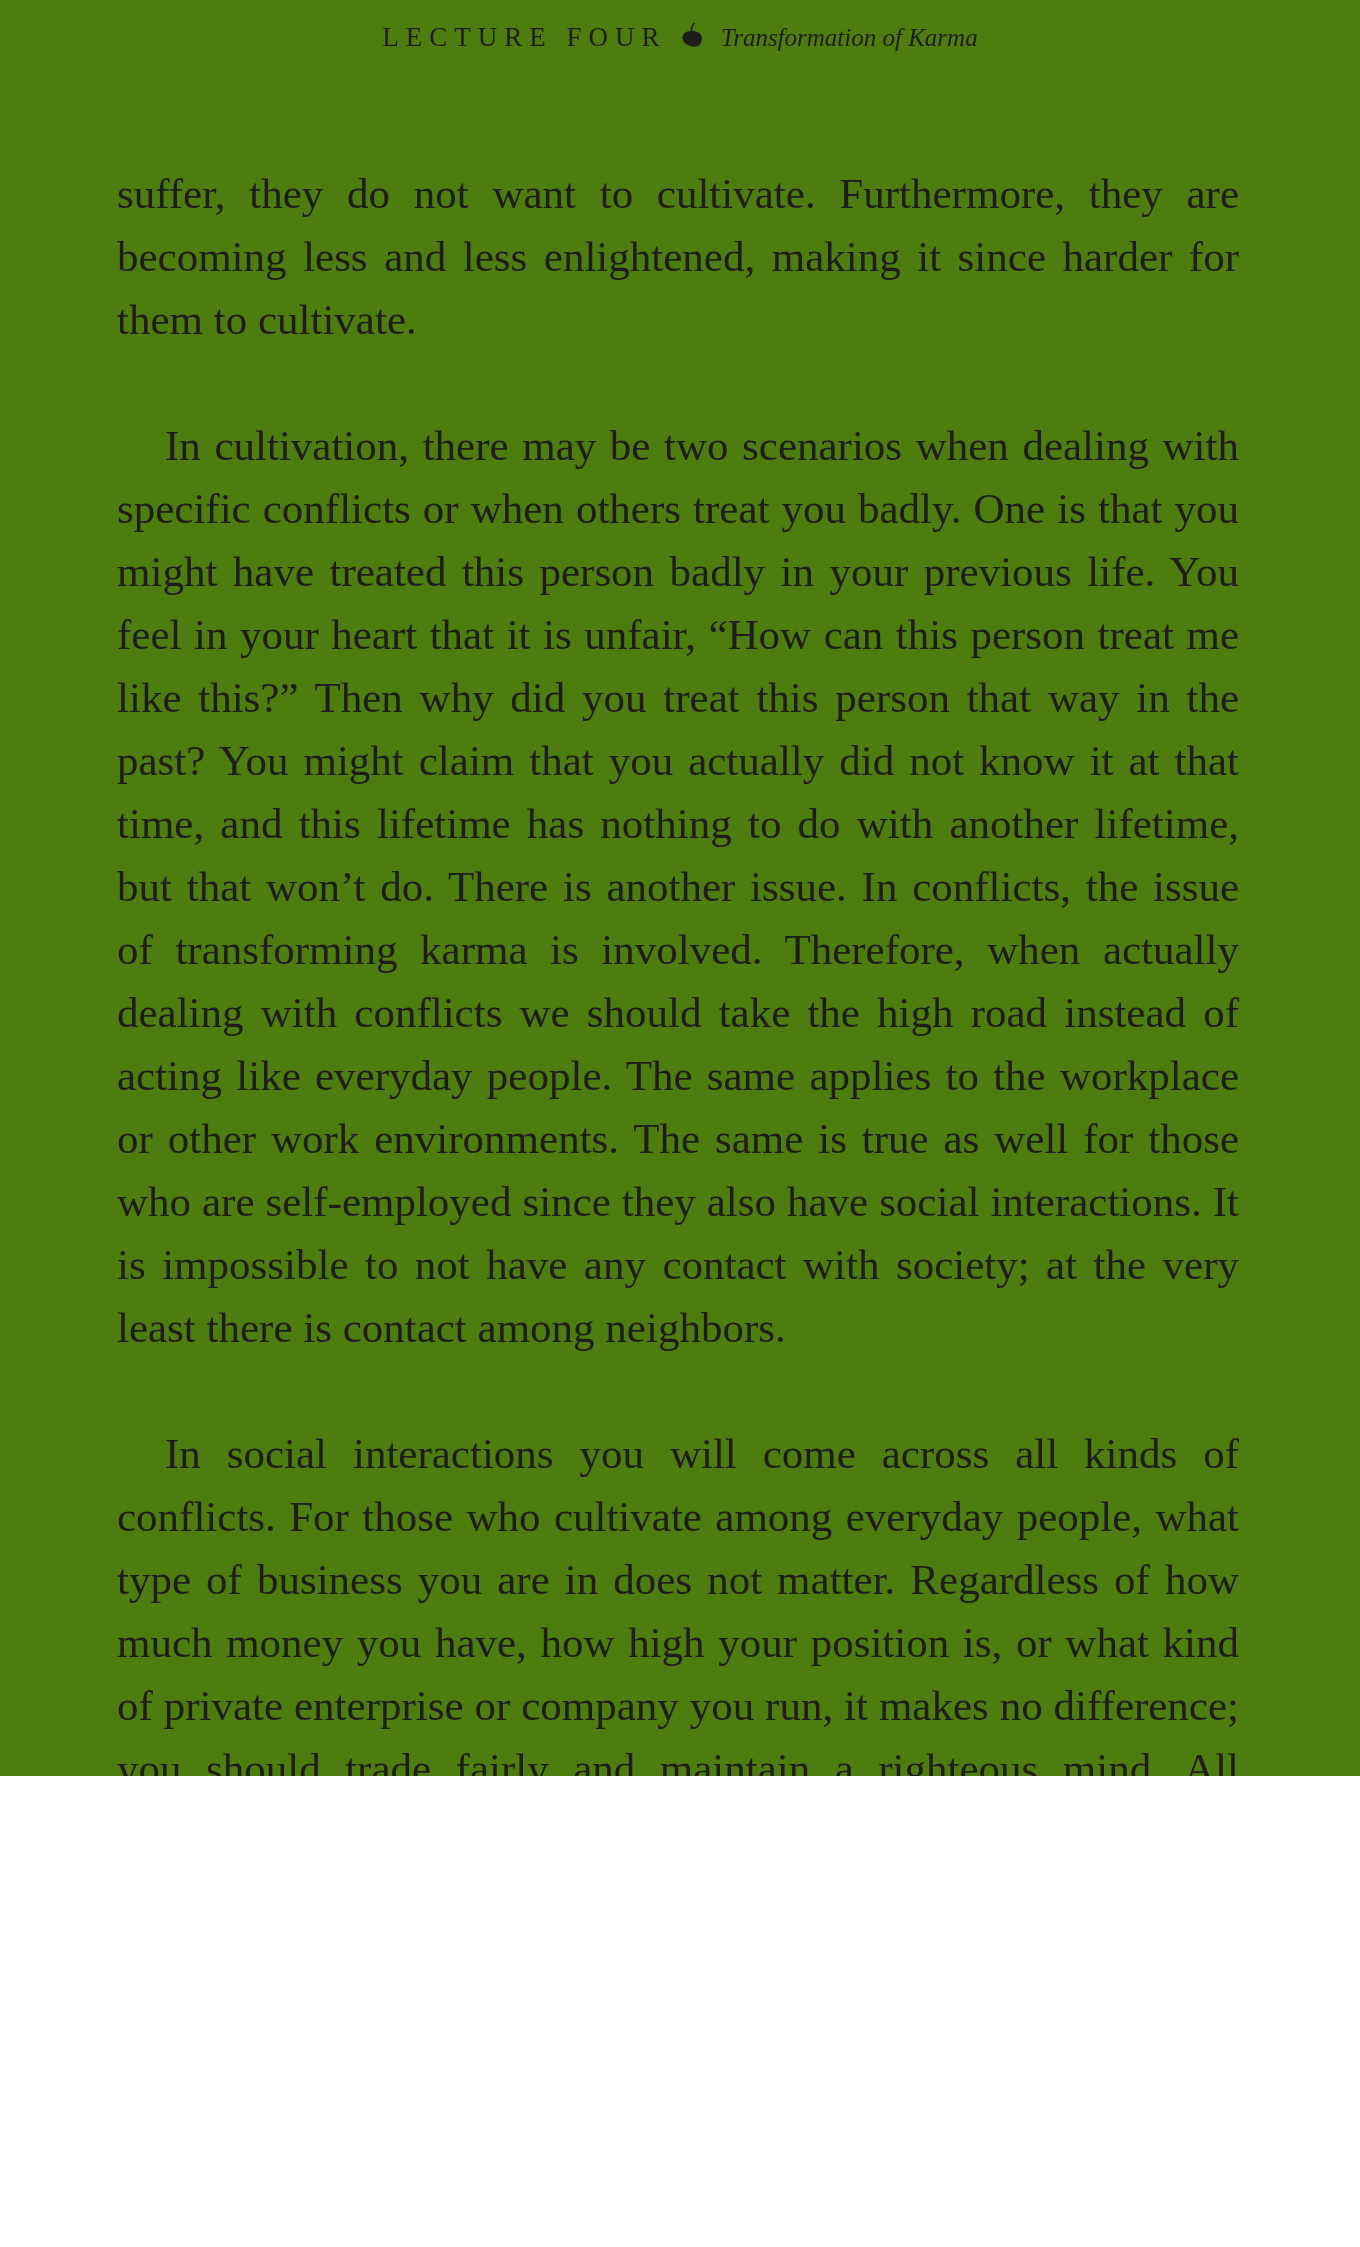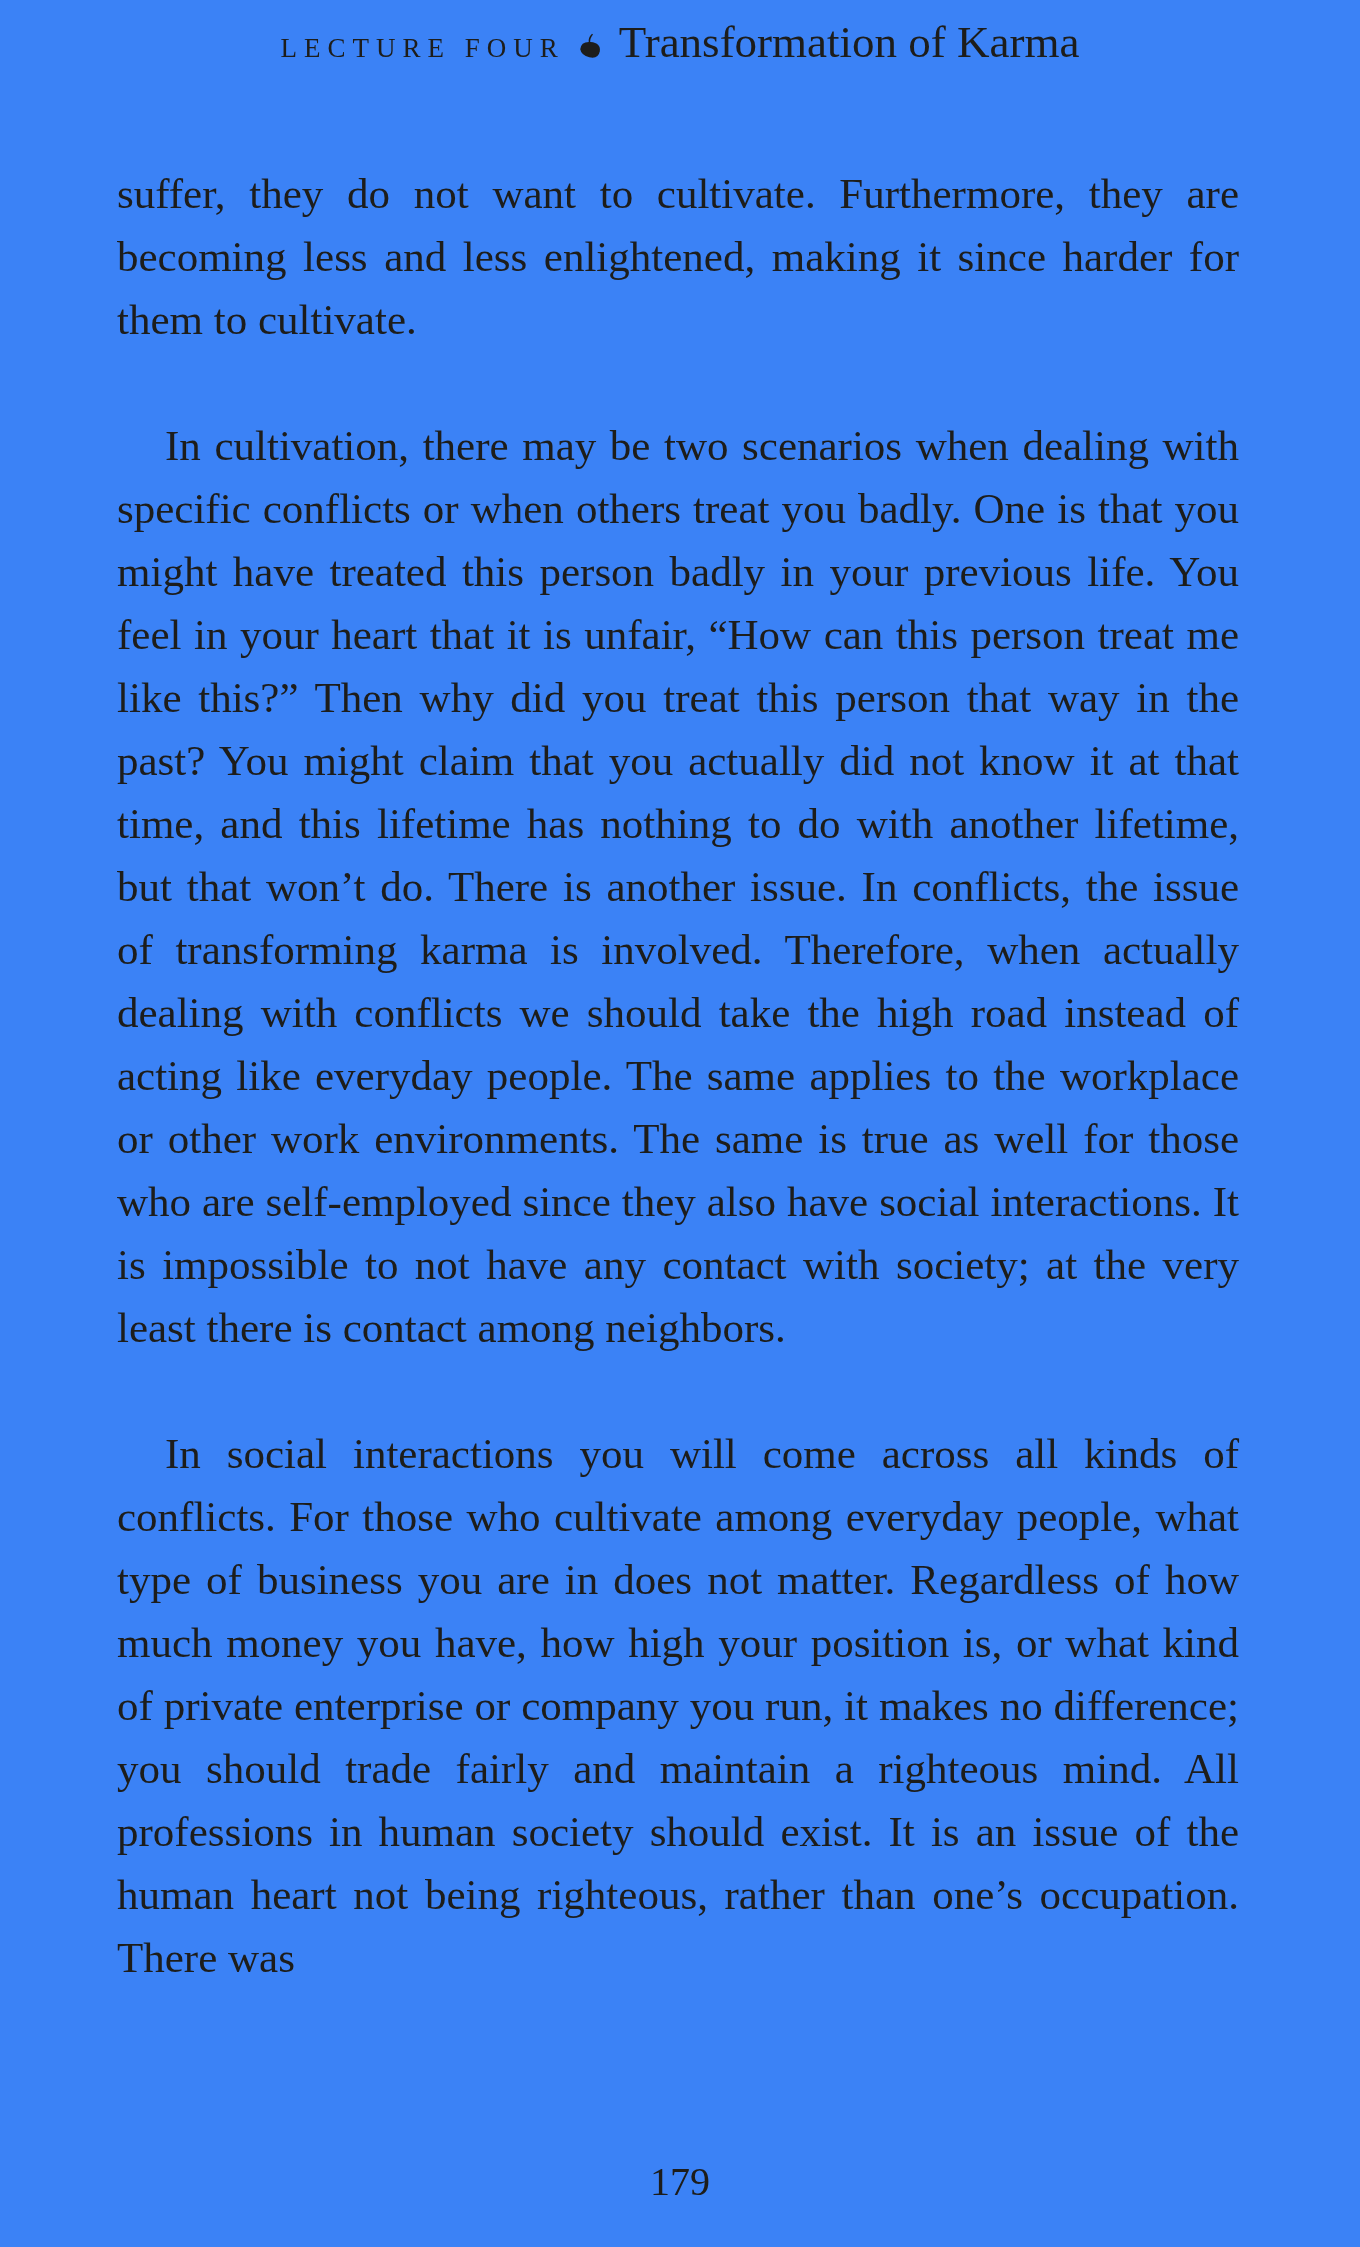--- a/index.html
+++ b/index.html
@@ -3,22 +3,22 @@
 <meta charset="utf-8">
 <style>
   html, body {
     margin: 0;
     padding: 0;
     background: #ffffff;
   }
   .page {
     position: relative;
     width: 1360px;
-    height: 2247px;
-    background: #3b82f6;
+    height: 1776px;
+    background: #4d7c0f;
     color: #1d1d1b;
     font-family: "Liberation Serif", serif;
     overflow: hidden;
   }
   .running-head {
     position: absolute;
     top: 16px;
     left: 0;
     width: 100%;
     display: flex;
@@ -32,21 +32,22 @@
     font-weight: 400;
     color: #1d1d1b;
     text-transform: uppercase;
   }
   .fleuron {
     display: inline-block;
     margin: 0 14px 0 10px;
     transform: translateY(4px);
   }
   .chapter-title {
-    font-size: 45px;
+    font-style: italic;
+    font-size: 25px;
     color: #1d1d1b;
   }
   .body-text {
     position: absolute;
     top: 162px;
     left: 117px;
     width: 1122px;
     font-size: 43px;
     line-height: 63px;
     text-align: justify;

